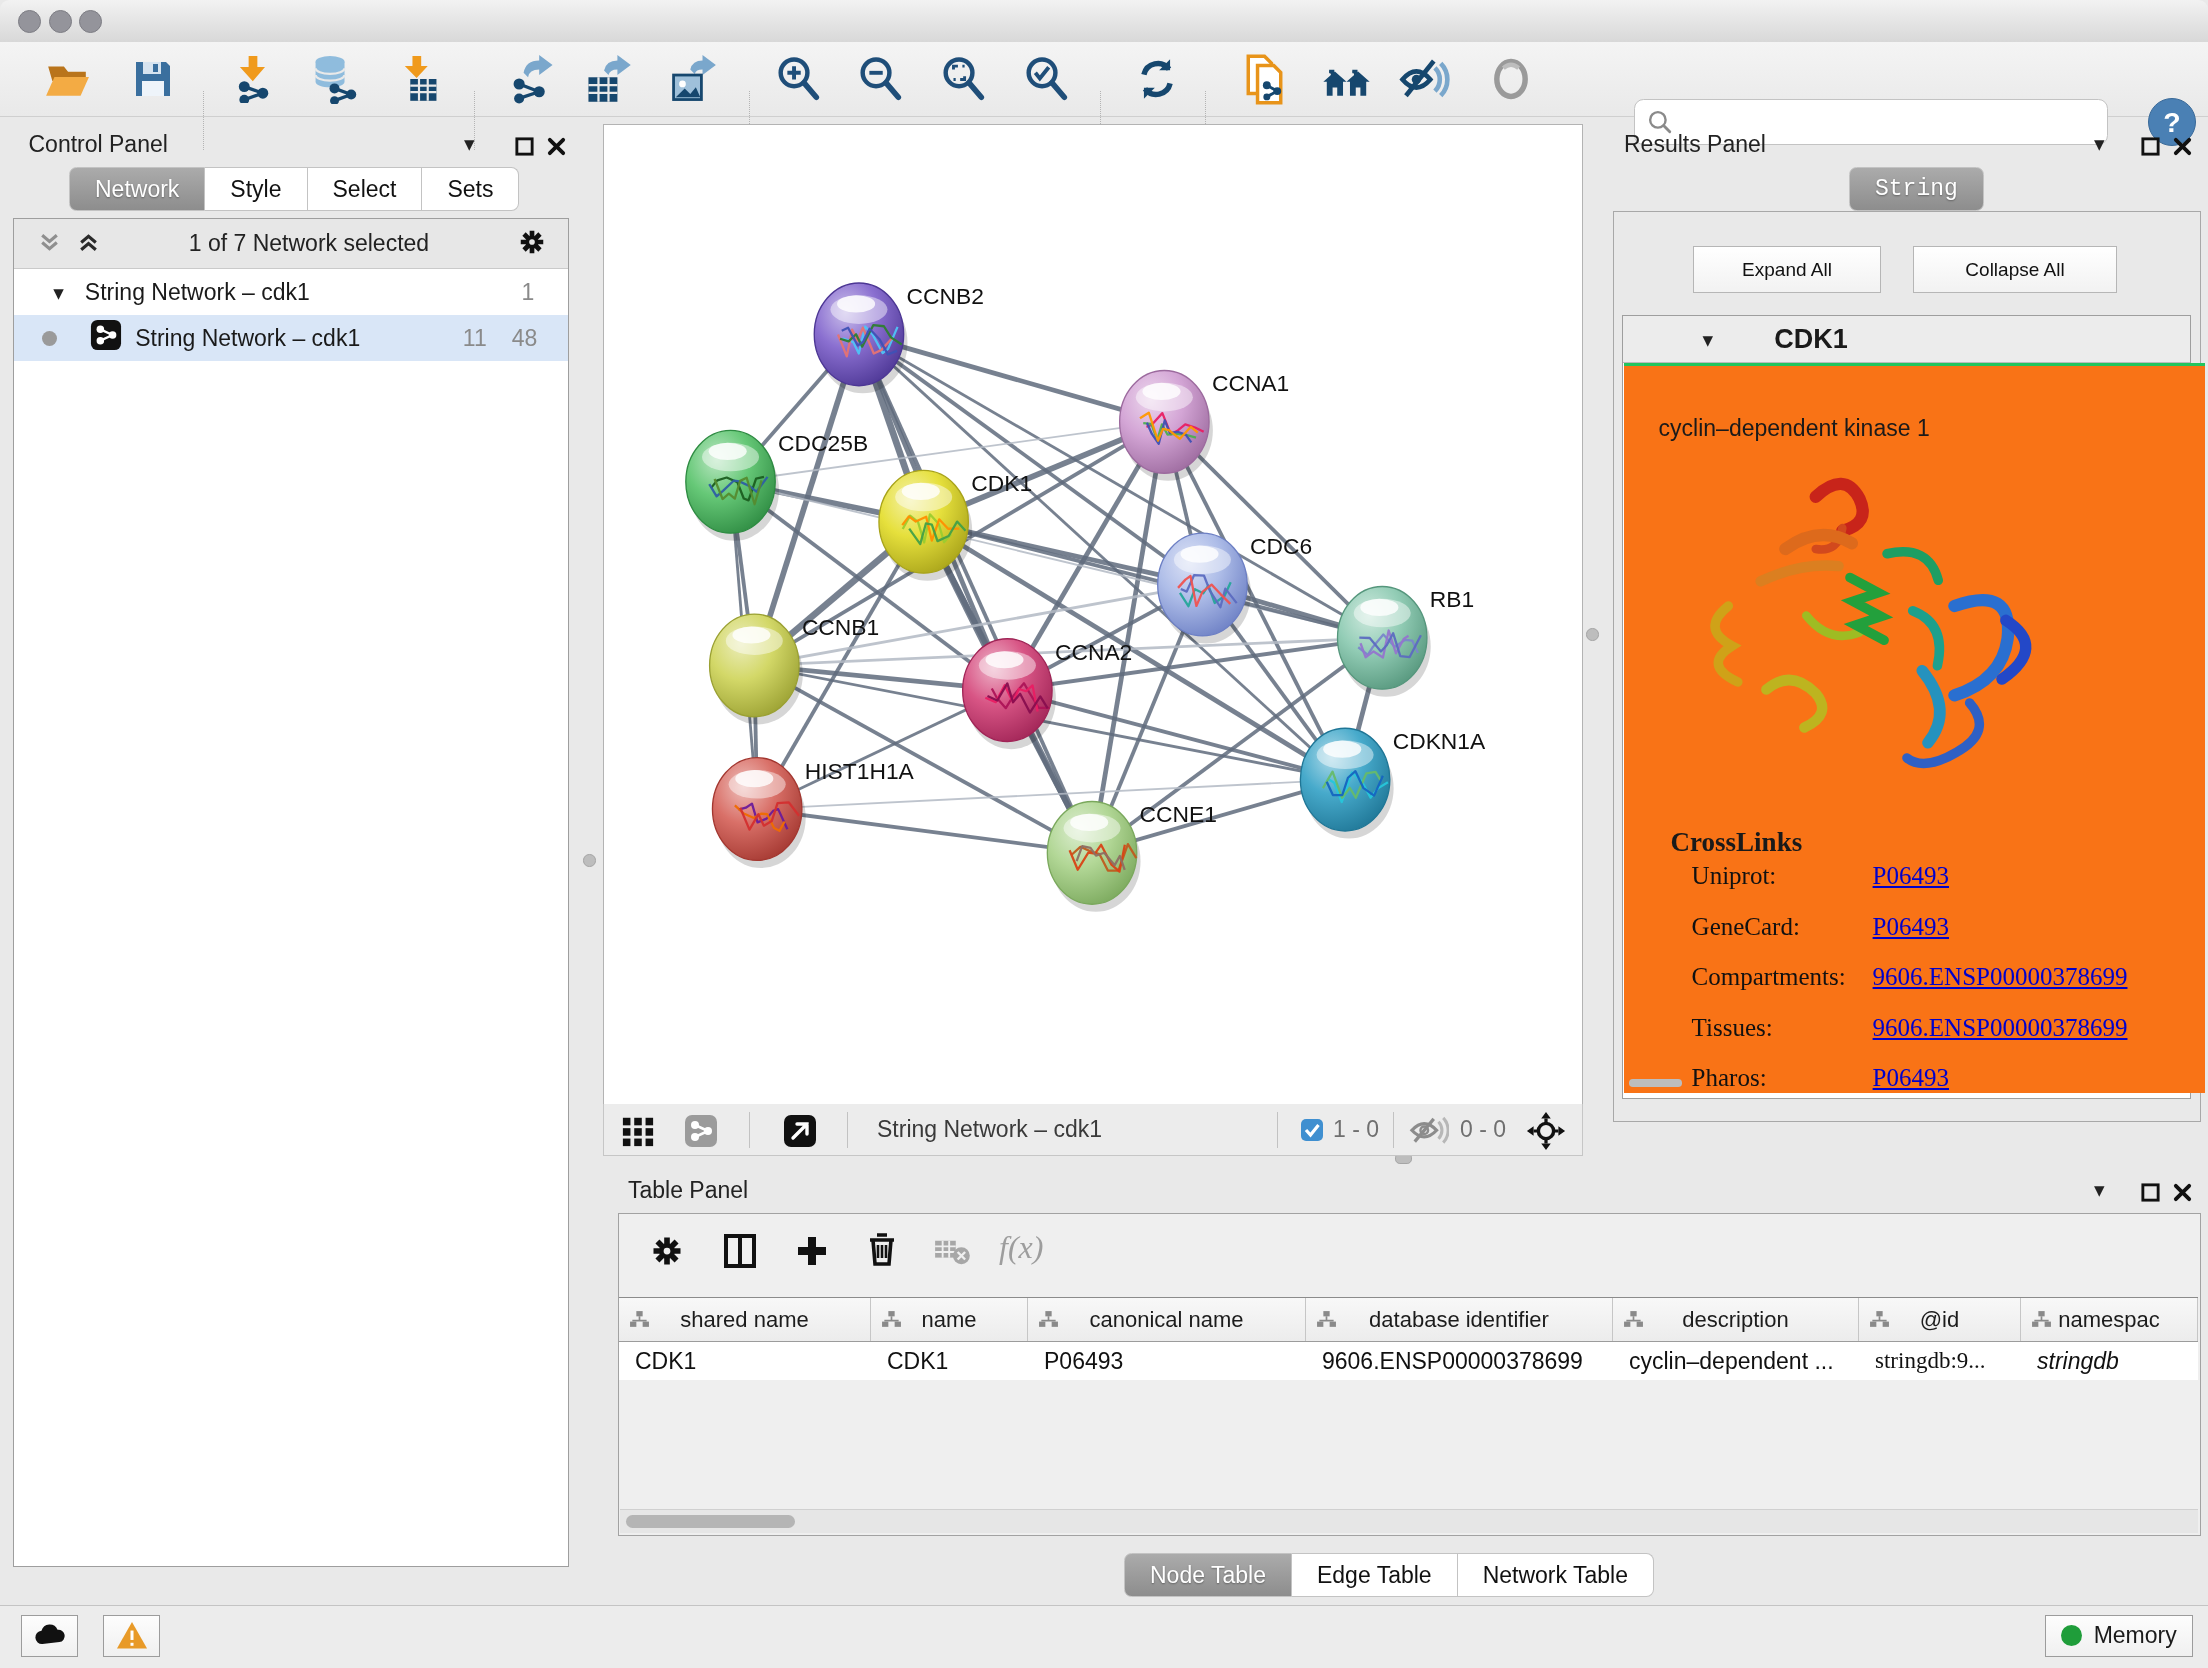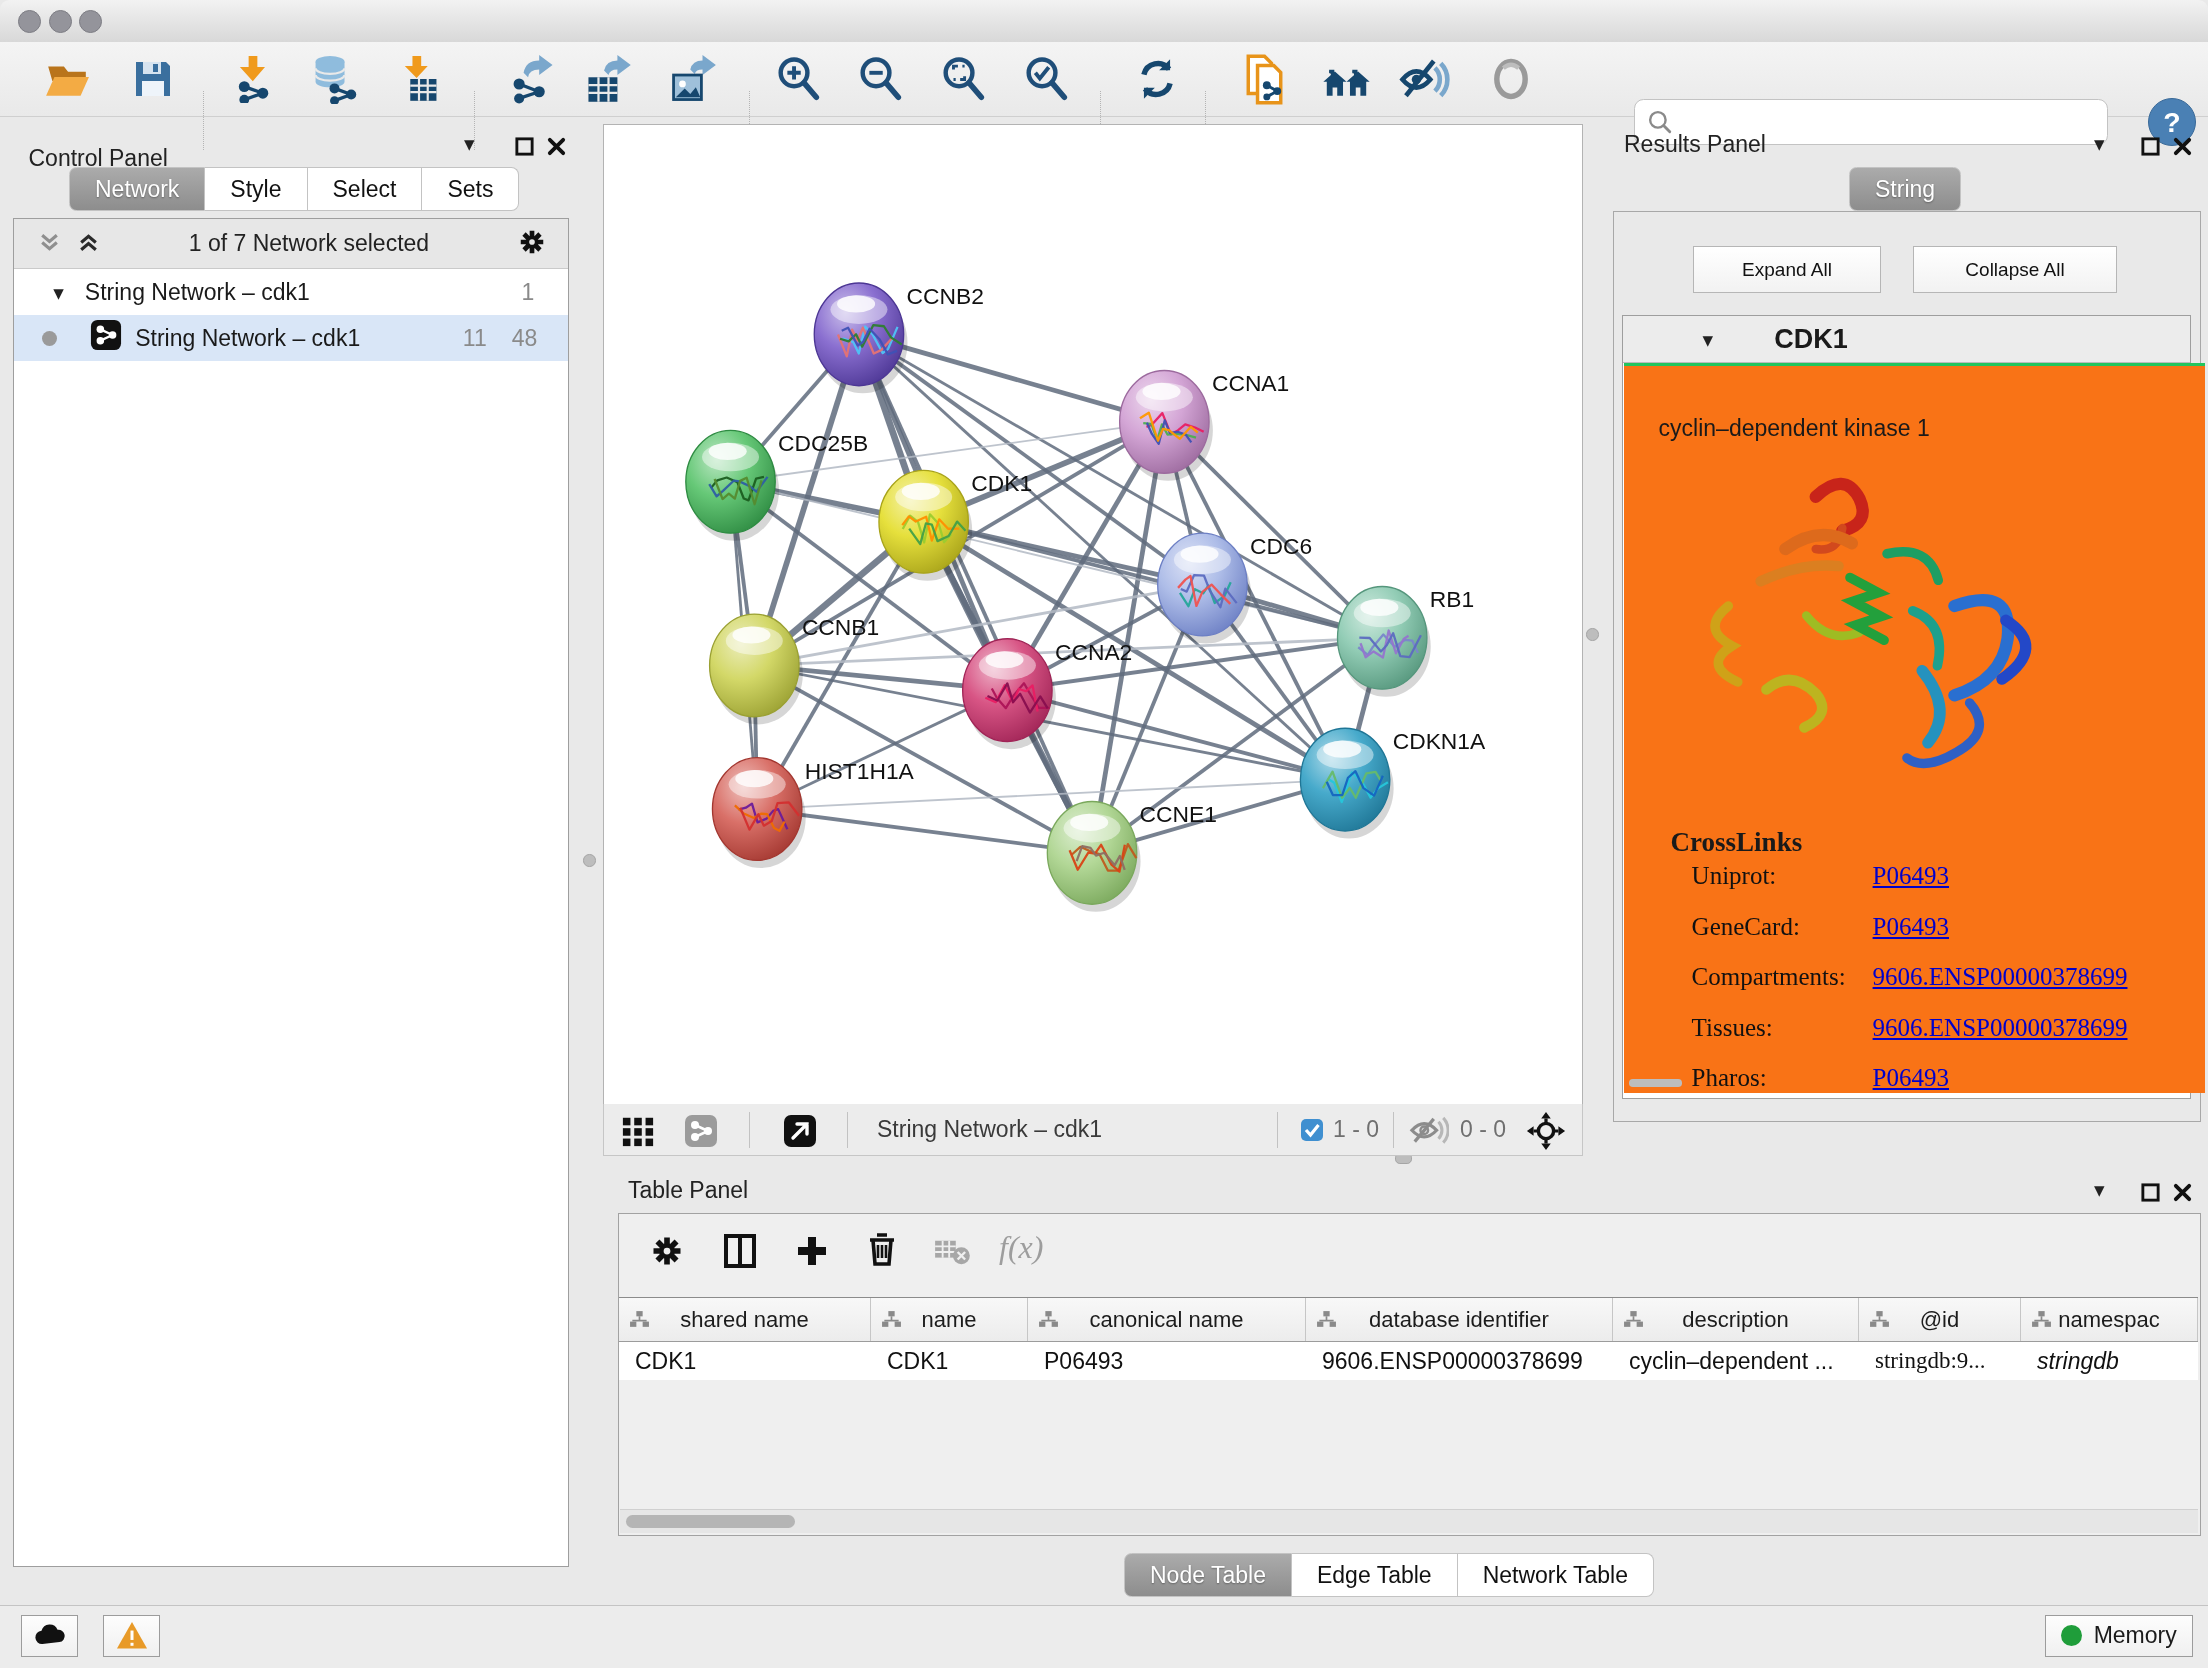--- a/index.html
+++ b/index.html
@@ -23,21 +23,21 @@
             color:#fff;font-size:28.5px;font-weight:bold;display:flex;align-items:center;justify-content:center;border:1px solid #3a6a99;}
   
   .panel-title{font-size:23px;color:#222;}
   .tri{font-size:21px;color:#222;line-height:1;}
   
   .tabrow{display:flex;height:44px;}
   .tab{border:1px solid #c3c3c3;border-left-width:0;background:#fff;color:#111;font-size:23px;
        display:flex;align-items:center;justify-content:center;padding:0 25px;}
   .tab:first-child{border-left-width:1px;border-radius:7.6px 0 0 7.6px;}
   .tab:last-child{border-radius:0 7.6px 7.6px 0;}
-  .tab.single{border-radius:7.6px;border-left-width:1px;}
+  .tab.single{border-radius:7.6px;border-left-width:1px;font-family:Liberation Mono, monospace;}
   .tab.active{background:linear-gradient(#ababab,#8d8d8d);color:#fff;text-shadow:0 1px 1.9px rgba(0,0,0,.35);}
   
   #cp-box{left:13.3px;top:218px;width:554px;height:1347px;background:#fff;border:1px solid #9e9e9e;}
   #cp-subhead{height:49px;background:#e7e7e7;border-bottom:1px solid #cacaca;display:flex;align-items:center;}
   .cp-row{height:46px;display:flex;align-items:center;font-size:23px;}
   .cp-row .cnt{color:#8a8a8a;}
   
   #canvas{left:603px;top:124px;width:978px;height:980px;background:#fff;border:1px solid #b3b3b3;}
   #canvas-footer{left:603px;top:1104px;width:978px;height:51px;background:#ececec;border:1px solid #c6c6c6;border-top:none;}
   .cf-div{top:7.6px;width:0;height:36px;border-left:1px solid #c2c2c2;}
@@ -222,21 +222,21 @@
         <circle cx="10" cy="10" r="6.5" fill="none" stroke="#8a8a8a" stroke-width="2"></circle>
         <path d="M15 15l5 5" stroke="#8a8a8a" stroke-width="2.4" stroke-linecap="round"></path>
       </svg>
     <input type="text" placeholder="" style="">
   </div>
   <div id="help-btn" class="abs">
       <span>?</span>
     </div>
 </div>
 
-<div class="abs panel-title" style="left:28.5px;top:145px">Control Panel</div>
+<div class="abs panel-title" style="left:28.5px;top:131px">Control Panel</div>
 <div class="abs tri" style="left:464px;top:133px">▾</div>
 <div class="abs" style="left:514px;top:136px">
   <svg width="21" height="21" viewBox="0 0 22 22">
       <rect x="3" y="3" width="16" height="16" fill="none" stroke="#111" stroke-width="3"></rect>
     </svg>
 </div>
 <div class="abs" style="left:546px;top:136px">
   <svg width="21" height="21" viewBox="0 0 22 22">
       <path d="M4 4l14 14M18 4L4 18" stroke="#111" stroke-width="4" stroke-linecap="round"></path>
     </svg>

